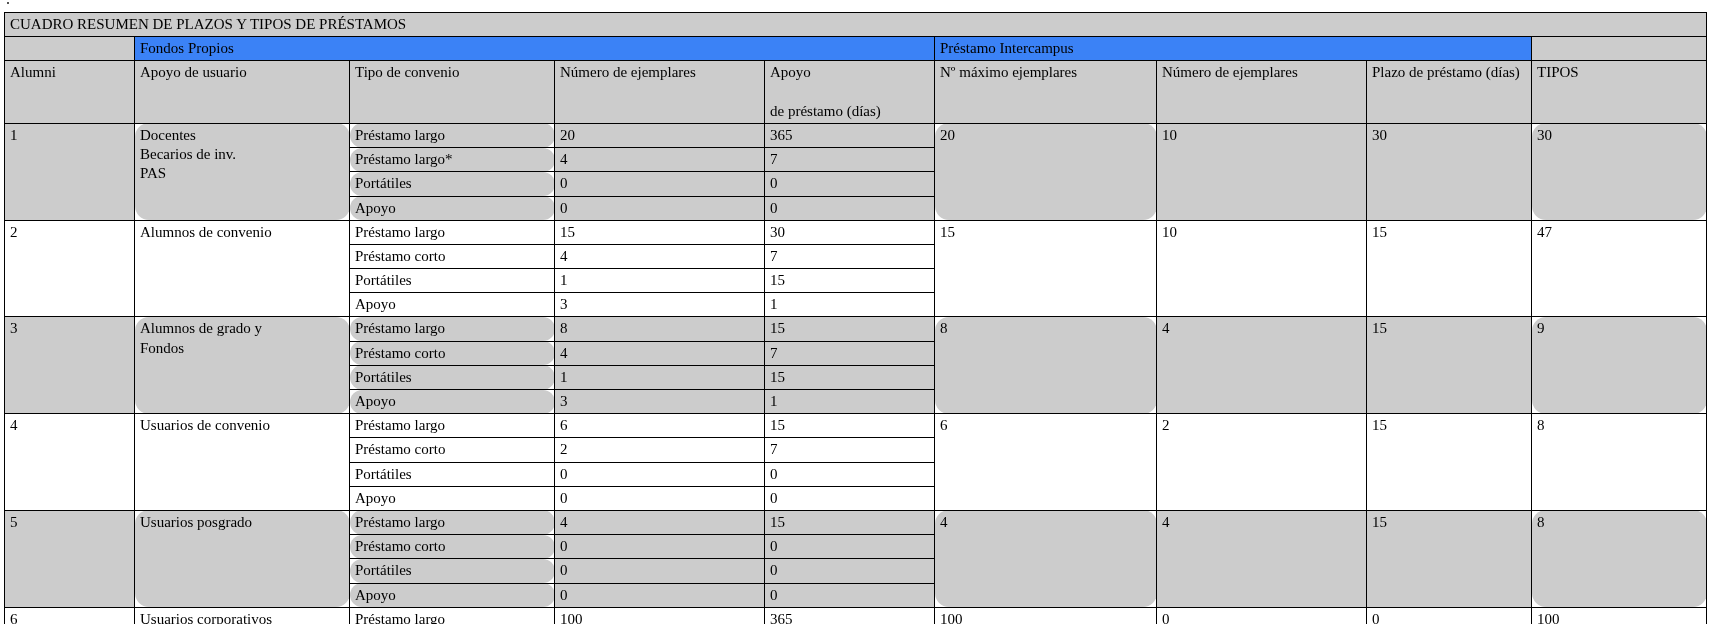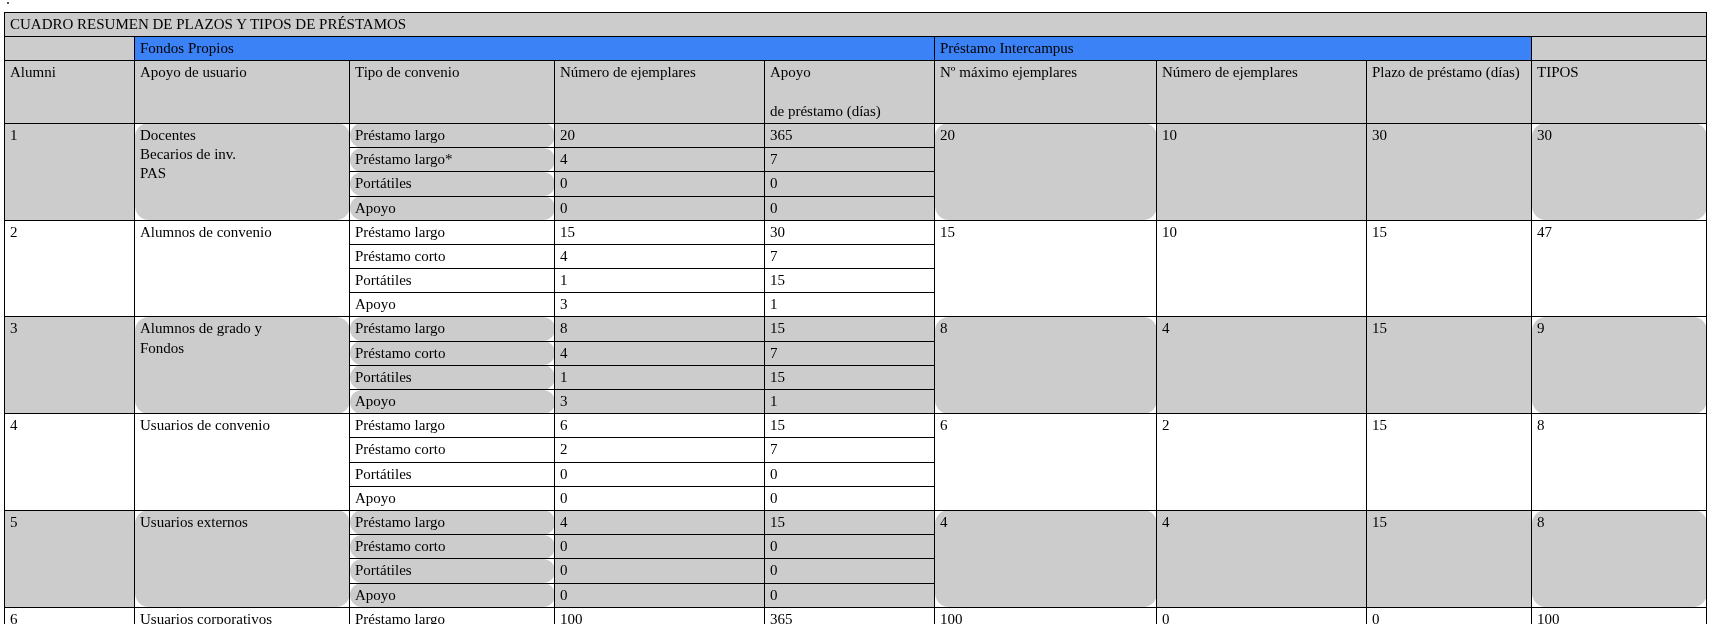--- a/index.html
+++ b/index.html
@@ -222,21 +222,21 @@
         <td class="white">0</td>
       </tr>
       <tr class="thin-row">
         <td class="white bold">Apoyo</td>
         <td class="white">0</td>
         <td class="white">0</td>
       </tr>
 
       <tr class="thin-row">
         <td class="shade" rowspan="4">5</td>
-        <td class="shade bold mid" rowspan="4">Usuarios externos</td>
+        <td class="shade bold mid" rowspan="4">Usuarios posgrado</td>
         <td class="shade bold">Préstamo largo</td>
         <td class="shade">4</td>
         <td class="shade">15</td>
         <td class="shade bold mid" rowspan="4">4</td>
         <td class="shade mid" rowspan="4">4</td>
         <td class="shade mid" rowspan="4">15</td>
         <td class="shade bold mid" rowspan="4">8</td>
       </tr>
       <tr class="thin-row">
         <td class="shade bold">Préstamo corto</td>

